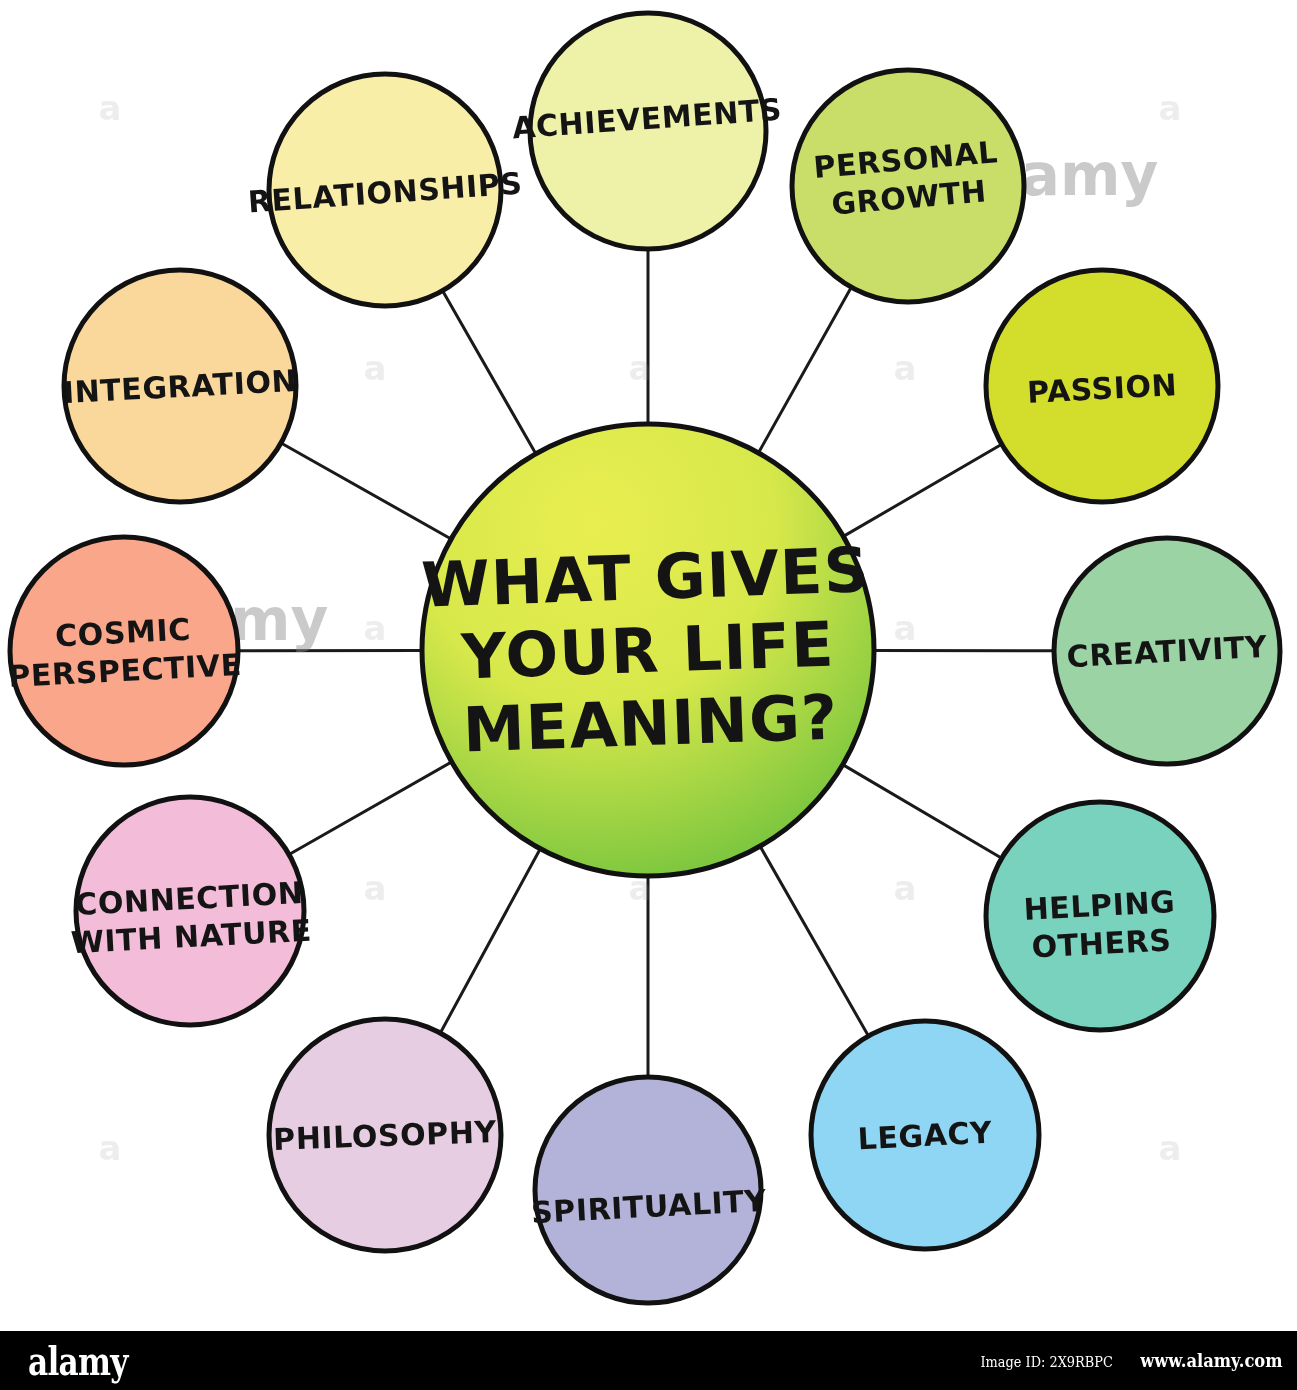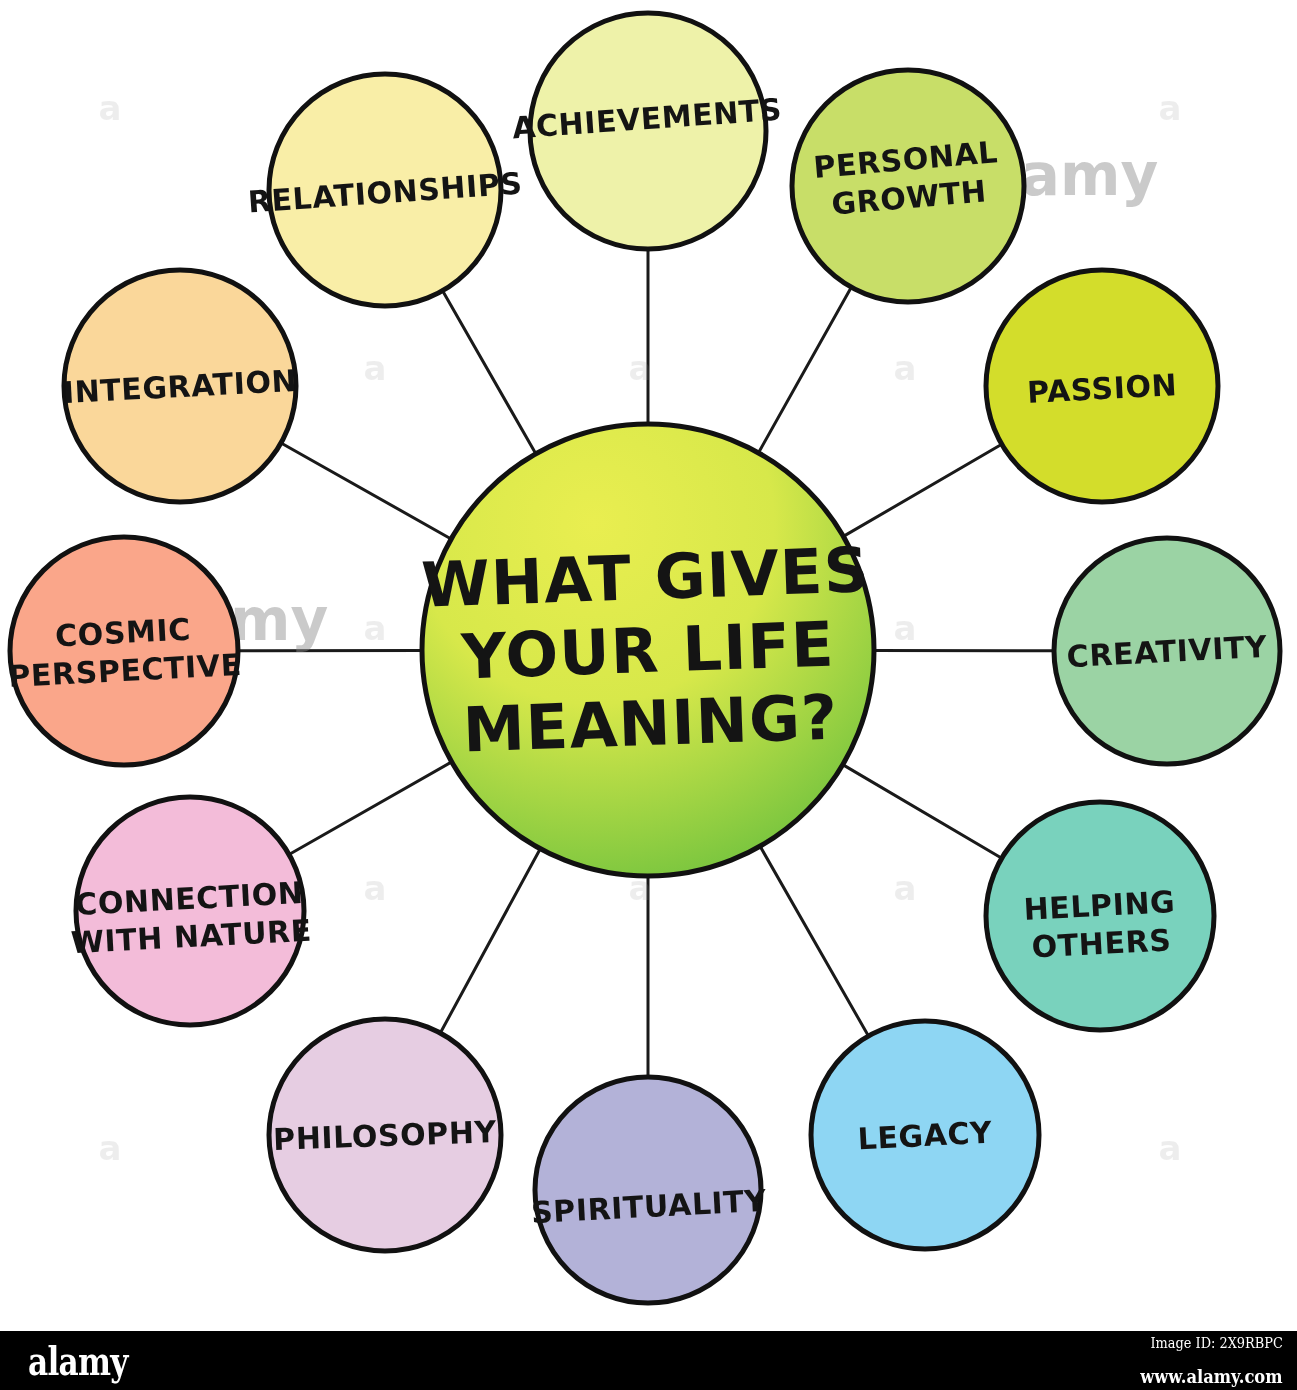--- a/index.html
+++ b/index.html
@@ -83,24 +83,24 @@
     font-family: "DejaVu Serif", serif;
     font-weight: 700;
     font-size: 40px;
     line-height: 40px;
     letter-spacing: -1px;
     transform: scaleX(0.78);
     transform-origin: left center;
   }
   .footer-right {
     display: flex;
-    flex-direction: column;
+    flex-direction: row;
     align-items: flex-end;
     justify-content: center;
-    gap: 16px;
+    gap: 5px;
   }
   #footer-image-id {
     color: #ffffff;
     font-family: "DejaVu Serif", serif;
     font-size: 15px;
     line-height: 15px;
     transform: scaleX(0.86);
     transform-origin: right center;
   }
   #footer-url {

